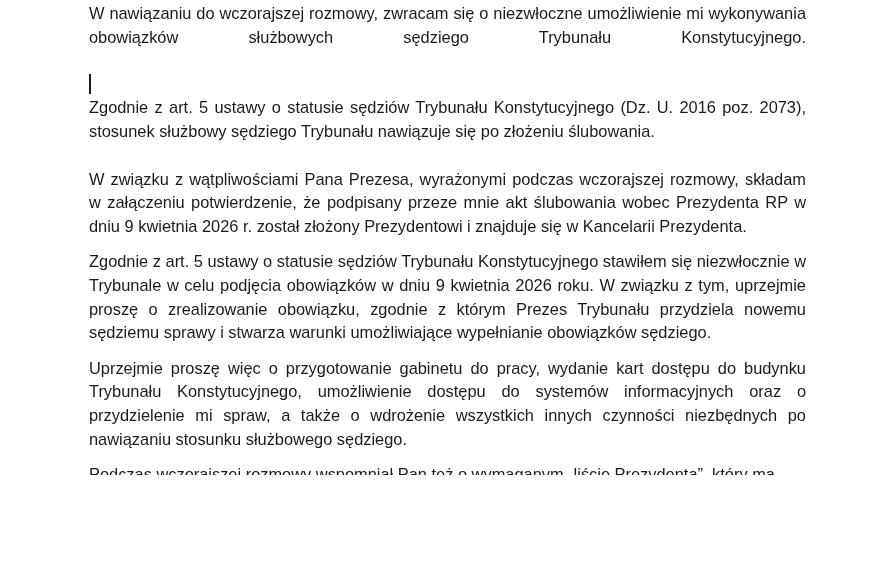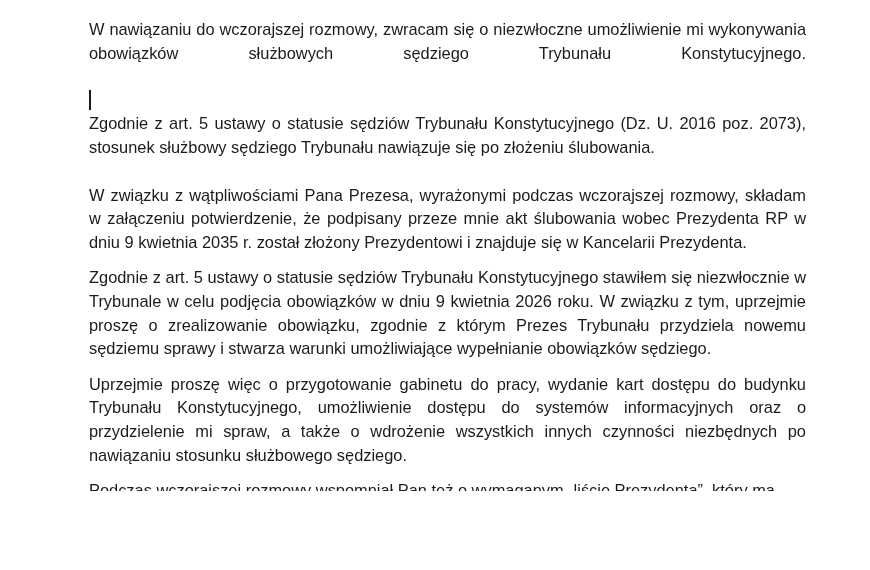--- a/index.html
+++ b/index.html
@@ -16,21 +16,21 @@
   .page {
     position: relative;
     width: 870px;
     height: 570px;
     background: #ffffff;
     overflow: hidden;
   }
   .doc-body {
     position: absolute;
     left: 89px;
-    top: 18px;
+    top: 2px;
     width: 717px;
   }
   p.para {
     margin: 0;
     color: #1b1b1b;
     font-size: 16.4px;
     line-height: 23.6px;
     text-align: justify;
     text-justify: inter-word;
     -webkit-font-smoothing: antialiased;
@@ -80,21 +80,21 @@
       <span class="caret"></span>
     </div>
 
     <p class="para">Zgodnie z art. 5 ustawy o statusie sędziów Trybunału Konstytucyjnego (Dz. U. 2016 poz. 2073), stosunek służbowy sędziego Trybunału nawiązuje się po złożeniu ślubowania.</p>
 
     <div class="gap-para"></div>
 
 
     <div class="gap-para"></div>
 
-    <p class="para">W związku z wątpliwościami Pana Prezesa, wyrażonymi podczas wczorajszej rozmowy, składam w załączeniu potwierdzenie, że podpisany przeze mnie akt ślubowania wobec Prezydenta RP w dniu 9 kwietnia 2035 r. został złożony Prezydentowi i znajduje się w Kancelarii Prezydenta.</p>
+    <p class="para">W związku z wątpliwościami Pana Prezesa, wyrażonymi podczas wczorajszej rozmowy, składam w załączeniu potwierdzenie, że podpisany przeze mnie akt ślubowania wobec Prezydenta RP w dniu 9 kwietnia 2026 r. został złożony Prezydentowi i znajduje się w Kancelarii Prezydenta.</p>
 
     <div class="gap-para"></div>
 
     <p class="para">Zgodnie z art. 5 ustawy o statusie sędziów Trybunału Konstytucyjnego stawiłem się niezwłocznie w Trybunale w celu podjęcia obowiązków w dniu 9 kwietnia 2026 roku. W związku z tym, uprzejmie proszę o zrealizowanie obowiązku, zgodnie z którym Prezes Trybunału przydziela nowemu sędziemu sprawy i stwarza warunki umożliwiające wypełnianie obowiązków sędziego.</p>
 
     <div class="gap-para"></div>
 
     <p class="para">Uprzejmie proszę więc o przygotowanie gabinetu do pracy, wydanie kart dostępu do budynku Trybunału Konstytucyjnego, umożliwienie dostępu do systemów informacyjnych oraz o przydzielenie mi spraw, a także o wdrożenie wszystkich innych czynności niezbędnych po nawiązaniu stosunku służbowego sędziego.</p>
 
     <div class="gap-para"></div>

